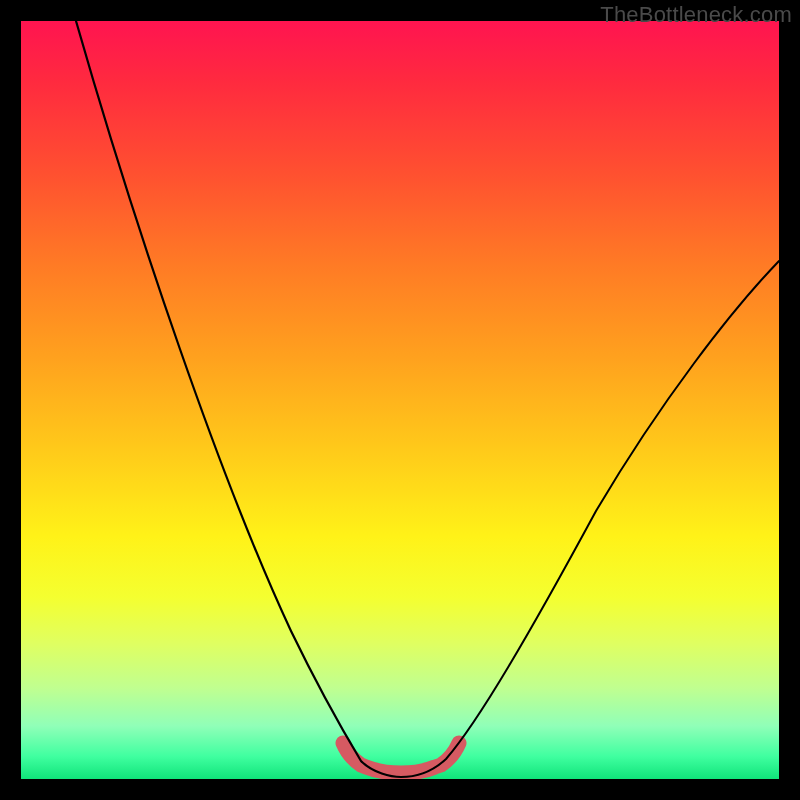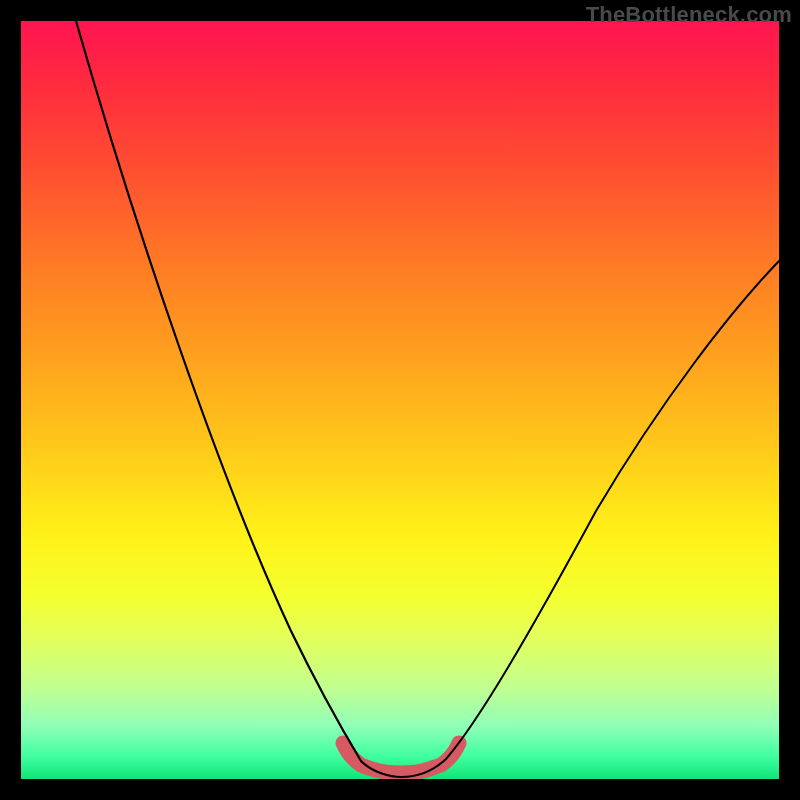--- a/index.html
+++ b/index.html
@@ -45,21 +45,21 @@
     top: 21px;
     width: 758px;
     height: 758px;
   }
   .watermark {
     position: absolute;
     top: 2px;
     right: 8px;
     color: #4a4a4a;
     font-size: 22px;
-    font-weight: 700;
+    font-weight: 400;
     letter-spacing: 0.2px;
   }
 </style>
 </head>
 <body>
 
 <div class="frame">
 
   <div class="plot-area"></div>
 

